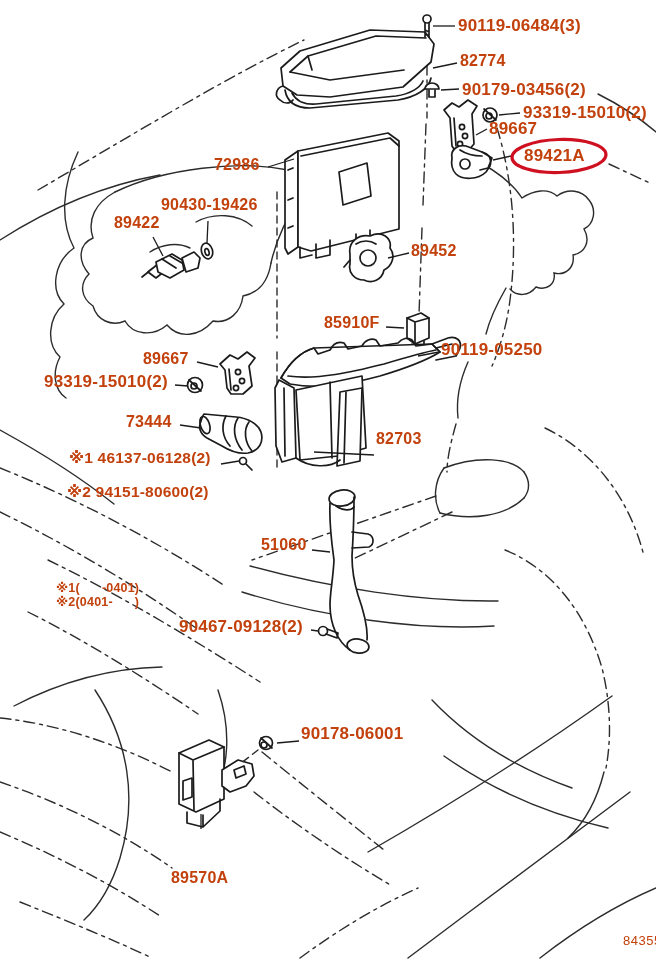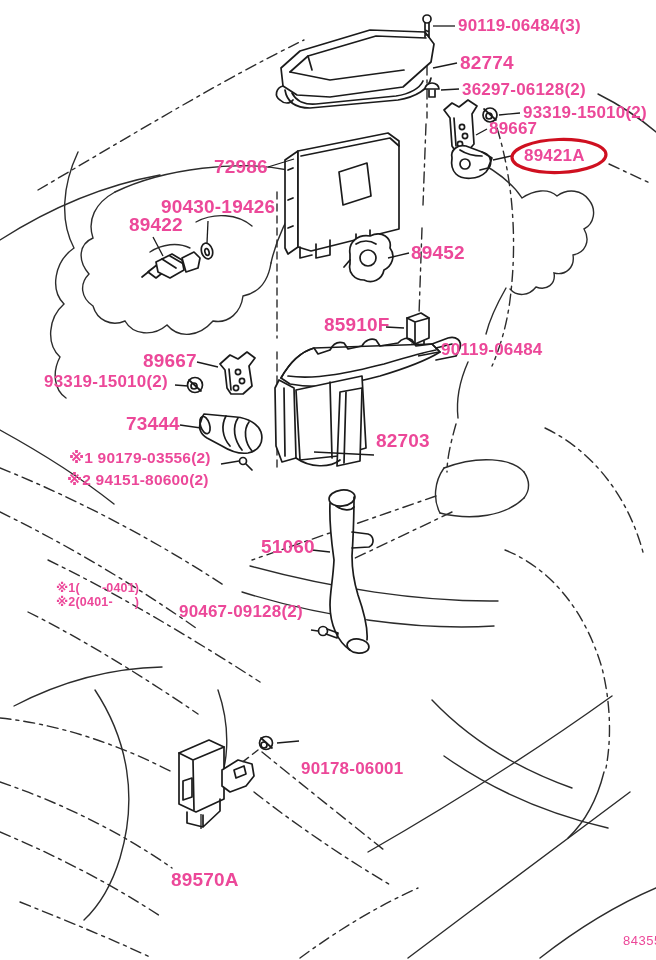--- a/index.html
+++ b/index.html
@@ -2,24 +2,24 @@
 <html><head>
 <meta charset="utf-8">
 <style>
   html,body{margin:0;padding:0;background:#ffffff;}
   .stage{
     position:relative;width:656px;height:960px;background:#ffffff;overflow:hidden;
     font-family:"Liberation Sans","DejaVu Sans",sans-serif;
   }
   .stage svg{position:absolute;left:0;top:0;}
   .lbl{
-    position:absolute;font-weight:700;color:#ec4899;line-height:1.05;
+    position:absolute;font-weight:700;color:#c2410c;line-height:1.05;
     white-space:pre;letter-spacing:0.2px;
   }
-  .s19{font-size:19px;}
+  .s19{font-size:16px;}
   .s17{font-size:17px;}
   .s16{font-size:15.5px;}
   .s12{font-size:12.5px;font-weight:700;}
   .s10{font-size:13px;font-weight:400;letter-spacing:0.5px;padding-left:27px;}
   
   .bg{stroke:#2c2c2c;stroke-width:1.4;fill:none;stroke-linecap:round;}
   .dd{stroke-dasharray:11 5 3 5;}
   .dsh{stroke-dasharray:7 5;}
   .p{stroke:#1b1b1b;stroke-width:1.7;fill:none;stroke-linecap:round;stroke-linejoin:round;}
   .pw{fill:#ffffff;}
@@ -271,37 +271,37 @@
     <path class="ld" d="M311,630 L318,631"></path>
     <path class="ld" d="M299,741 L277,743"></path>
     <path class="ld" d="M201,814 L201,829"></path>
   </g>
 
   <ellipse class="hl" cx="559" cy="156" rx="47" ry="16.5" transform="rotate(-2 559 156)"></ellipse>
 </svg>
 
 <div class="lbl s17" style="left:458px;top:17px">90119-06484(3)</div>
 <div class="lbl s19" style="left:460px;top:53px">82774</div>
-<div class="lbl s17" style="left:462px;top:81px">36297-06128(2)</div>
+<div class="lbl s17" style="left:462px;top:81px">90179-03456(2)</div>
 <div class="lbl s17" style="left:523px;top:104px">93319-15010(2)</div>
 <div class="lbl s17" style="left:489px;top:120px">89667</div>
 <div class="lbl s17" style="left:524px;top:147px">89421A</div>
 <div class="lbl s19" style="left:214px;top:157px">72986</div>
 <div class="lbl s19" style="left:161px;top:197px">90430-19426</div>
-<div class="lbl s19" style="left:129px;top:215px">89422</div>
+<div class="lbl s19" style="left:114px;top:215px">89422</div>
 <div class="lbl s19" style="left:411px;top:243px">89452</div>
 <div class="lbl s19" style="left:324px;top:315px">85910F</div>
-<div class="lbl s17" style="left:441px;top:341px">90119-06484</div>
+<div class="lbl s17" style="left:441px;top:341px">90119-05250</div>
 <div class="lbl s19" style="left:143px;top:351px">89667</div>
 <div class="lbl s17" style="left:44px;top:373px">93319-15010(2)</div>
 <div class="lbl s19" style="left:126px;top:414px">73444</div>
-<div class="lbl s16" style="left:69px;top:450px">※1 90179-03556(2)</div>
-<div class="lbl s16" style="left:67px;top:472px">※2 94151-80600(2)</div>
+<div class="lbl s16" style="left:69px;top:450px">※1 46137-06128(2)</div>
+<div class="lbl s16" style="left:67px;top:484px">※2 94151-80600(2)</div>
 <div class="lbl s19" style="left:376px;top:431px">82703</div>
 <div class="lbl s19" style="left:261px;top:537px">51060</div>
 <div class="lbl s12" style="left:56px;top:582px">※1(      -0401)</div>
 <div class="lbl s12" style="left:56px;top:596px">※2(0401-      )</div>
-<div class="lbl s17" style="left:179px;top:603px">90467-09128(2)</div>
-<div class="lbl s17" style="left:301px;top:760px">90178-06001</div>
+<div class="lbl s17" style="left:179px;top:618px">90467-09128(2)</div>
+<div class="lbl s17" style="left:301px;top:725px">90178-06001</div>
 <div class="lbl s19" style="left:171px;top:870px">89570A</div>
 <div class="lbl s10" style="left:596px;top:934px">843557-B</div>
 
 </div>
 
 </body></html>

